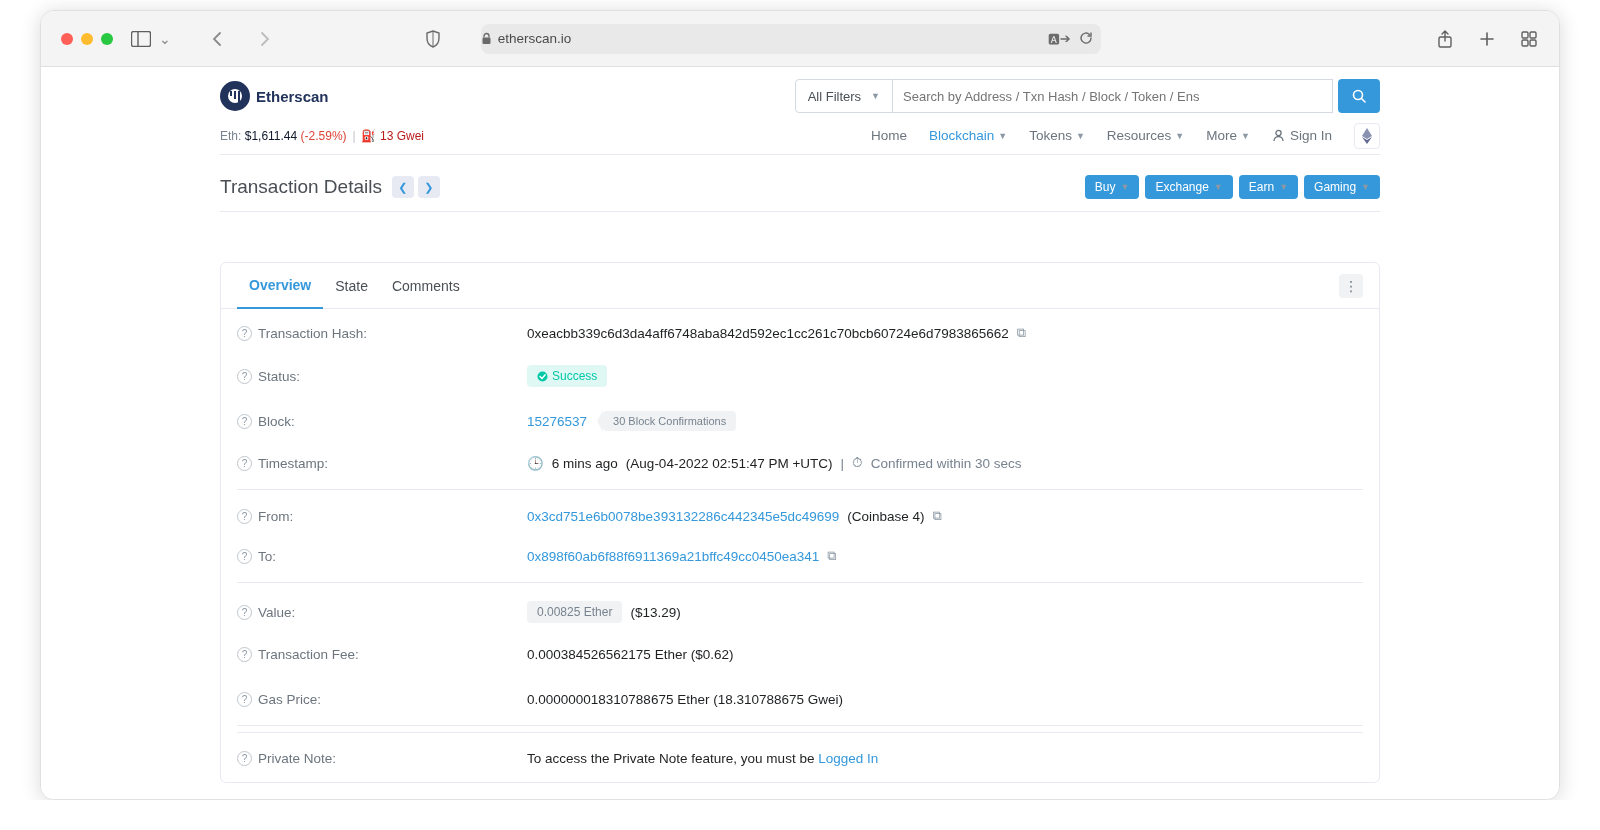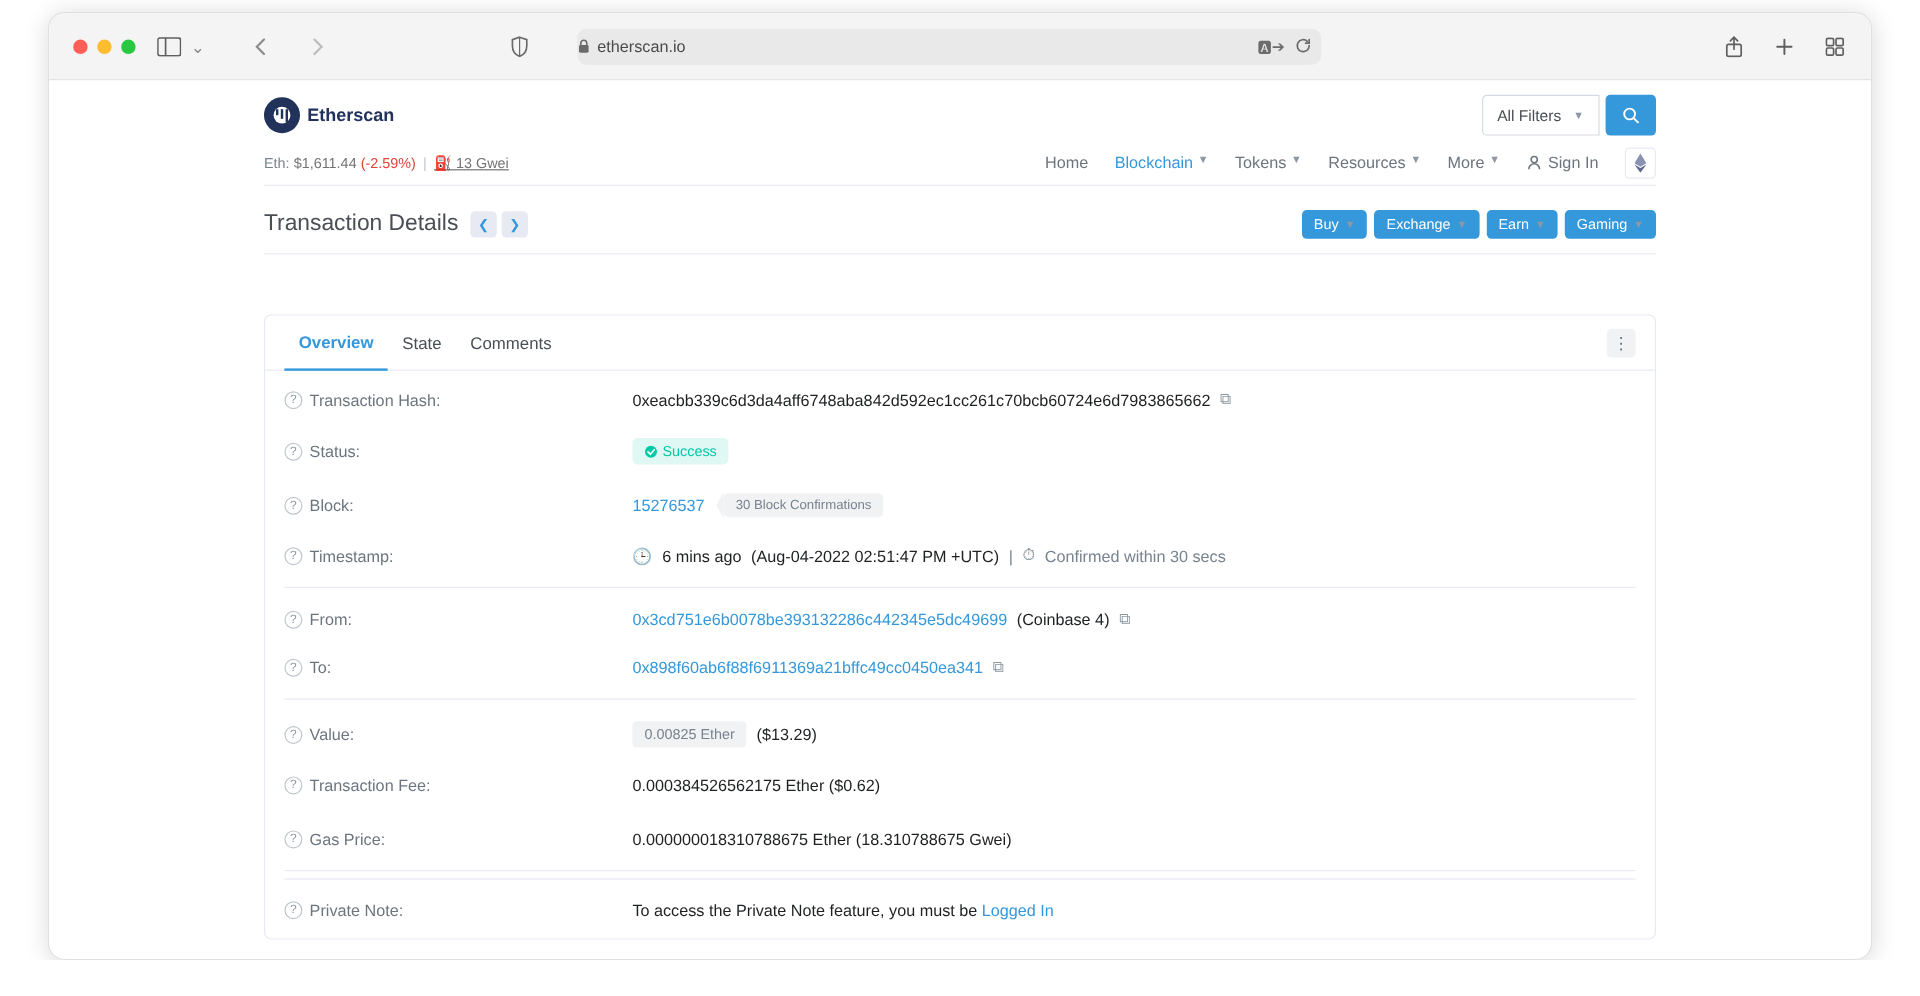--- a/index.html
+++ b/index.html
@@ -31,27 +31,27 @@
   .logo-bars { position: absolute; display: flex; gap: 2px; z-index: 2; }
   .logo-bars span { width: 2px; background: #21325b; display: inline-block; }
   .logo-text { font-size: 15px; font-weight: 600; color: #21325b; }
   
   .search-group { margin-left: auto; display: flex; justify-content: center; }
   .filter-select { border: 1px solid #d5dae2; background: #fff; border-radius: 4px 0 0 4px; padding: 0 12px; height: 34px; display: flex; align-items: center; gap: 10px; color: #4a4f55; font-size: 13px; }
   .search-input { width: 440px; height: 34px; border: 1px solid #d5dae2; border-left: none; padding: 0 10px; font-size: 13px; color: #8c98a4; outline: none; }
   .search-btn { width: 42px; height: 34px; background: #3498db; border: none; border-radius: 4px; margin-left: 5px; color: #fff; display: inline-flex; align-items: center; justify-content: center; }
   
   .subheader { display: flex; align-items: center; height: 38px; border-bottom: 1px solid #e7eaf3; font-size: 12px; color: #77838f; }
-  .eth-price .val { color: #737373; font-weight: 500; }
+  .eth-price .val { color: #0f172a; font-weight: 500; }
   .eth-price .pct { color: #de4437; }
   .sep { margin: 0 6px; color: #c0c6cc; }
-  .gas { color: #737373; text-decoration: underline; }
+  .gas { color: #b91c1c; }
   
   .topnav { margin-left: auto; display: flex; align-items: center; gap: 22px; font-size: 13.5px; }
-  .topnav a { color: #6c757e; text-decoration: none; display: inline-flex; gap: 4px; }
+  .topnav a { color: #6c757e; text-decoration: none; display: inline-flex; align-items: center; gap: 4px; }
   .topnav a.active { color: #3498db; }
   .signin { display: inline-flex; align-items: center; gap: 5px; color: #6c757e; }
   .eth-tile { width: 26px; height: 26px; border: 1px solid #e7eaf3; border-radius: 4px; display: inline-flex; align-items: center; justify-content: center; color: #6c757e; font-size: 11px; }
   .caret { font-size: 9px; color: #8c98a4; }
   
   .page-title-row { display: flex; align-items: center; padding: 20px 0 12px; border-bottom: 1px solid #e7eaf3; }
   .page-title { font-size: 19px; color: #4a4f55; font-weight: 400; margin-right: 10px; }
   .pager-btn { width: 22px; height: 22px; background: #e7eaf3; border-radius: 4px; display: inline-flex; align-items: center; justify-content: center; color: #3498db; font-size: 11px; margin-right: 4px; }
   .action-btns { margin-left: auto; display: flex; gap: 6px; }
   .act-btn { background: #3498db; color: #fff; border-radius: 4px; padding: 5px 10px; font-size: 12px; display: inline-flex; align-items: center; gap: 5px; }
@@ -168,20 +168,21 @@
                 <span style="height:11px;"></span>
               </span>
           </span>
           <span class="logo-text">Etherscan</span>
         </div>
         <div class="search-group">
           <div class="filter-select">
             <span>All Filters</span>
             <span class="caret">▼</span>
           </div>
+          <input class="search-input" placeholder="Search by Address / Txn Hash / Block / Token / Ens" style="">
           <button class="search-btn">
             <svg width="14" height="14" viewBox="0 0 14 14">
                 <circle cx="6" cy="6" r="4.5" fill="none" stroke="#fff" stroke-width="1.6"></circle>
                 <line x1="9.5" y1="9.5" x2="13" y2="13" stroke="#fff" stroke-width="1.6" stroke-linecap="round"></line>
               </svg>
           </button>
         </div>
       </div>
 
       <div class="subheader">

